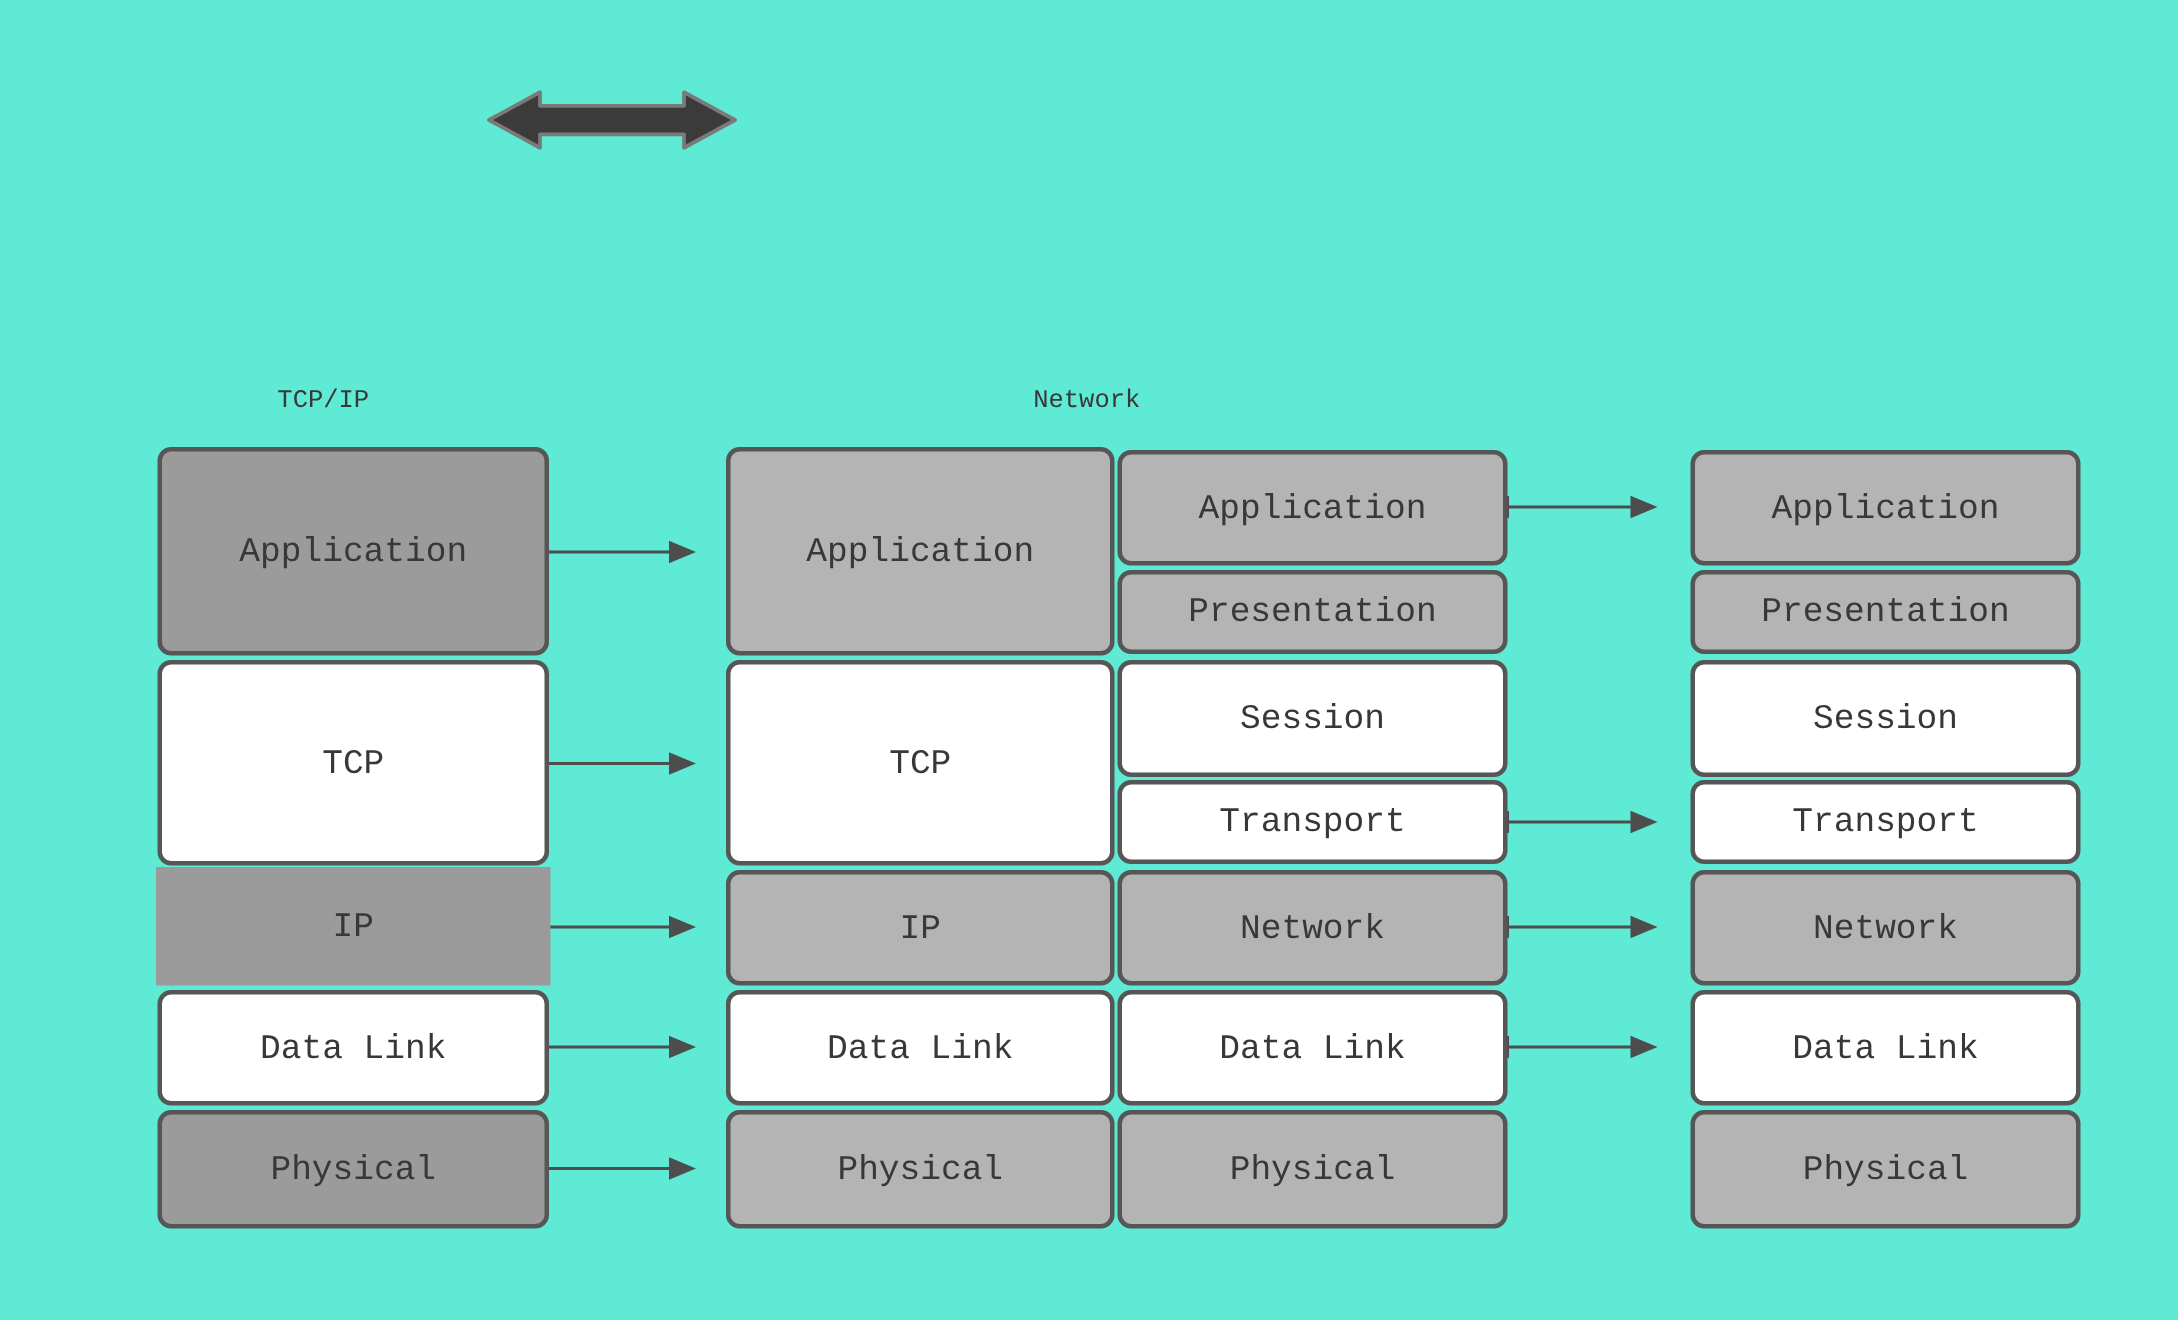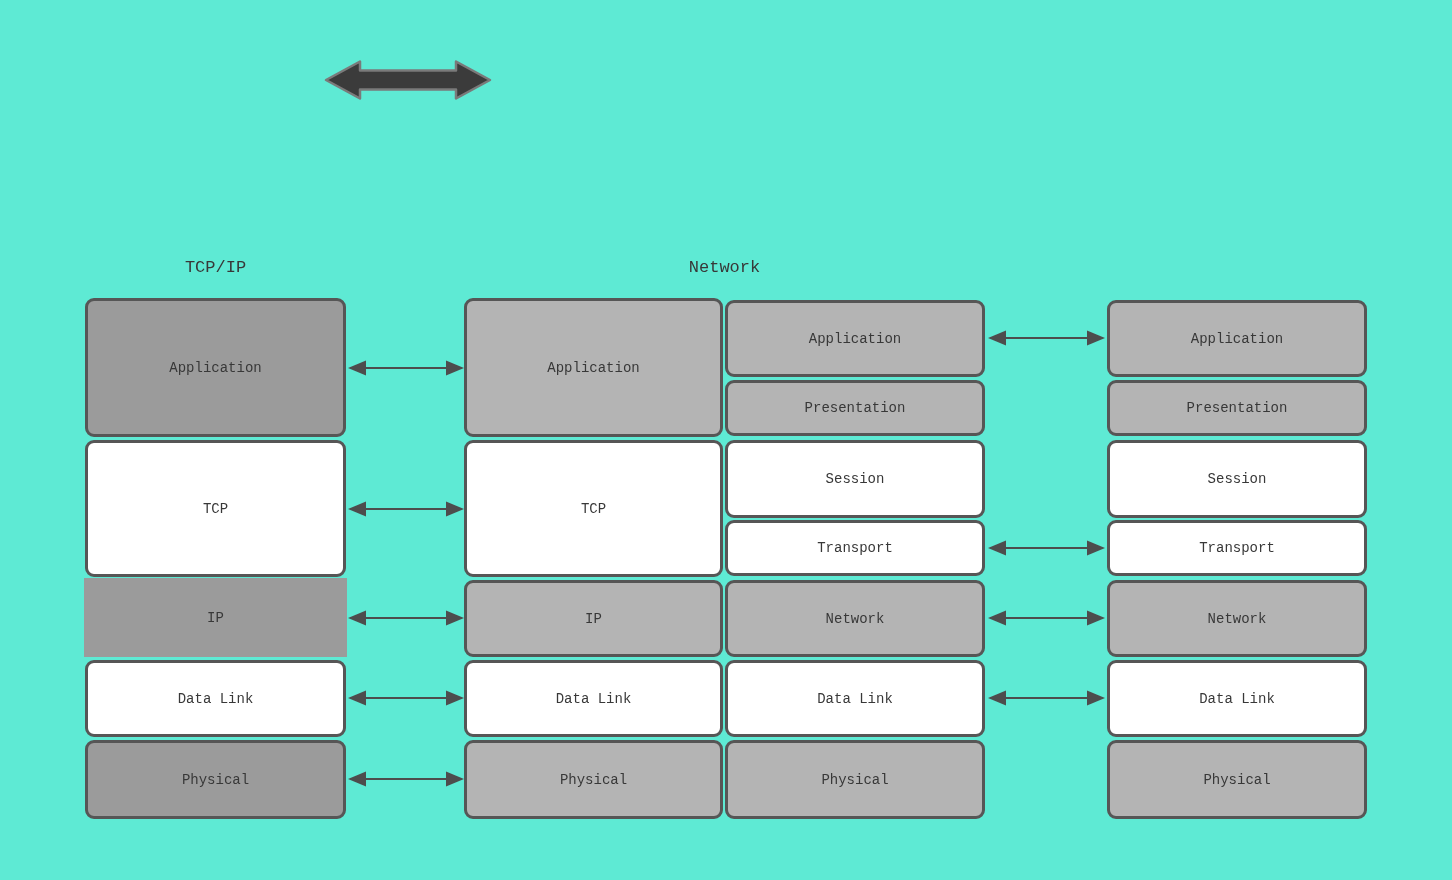--- a/index.html
+++ b/index.html
@@ -27,23 +27,24 @@
     white-space: nowrap;
   }
   .box {
     position: absolute;
     box-sizing: border-box;
     border: 3px solid #565656;
     border-radius: 9px;
     display: flex;
     align-items: center;
     justify-content: center;
-    font-size: 14px;
+    font-size: 23px;
     color: #383838;
     text-align: center;
+    margin-left: 20px;
   }
   .box.noborder { border: none; border-radius: 0; }
   .fill-dark  { background: #9b9b9b; }
   .fill-light { background: #b4b4b4; }
   .fill-white { background: #ffffff; }
   .thin-arrow line    { stroke: #4d4d4d; stroke-width: 2; }
   .thin-arrow polygon { fill: #4d4d4d; stroke: none; }
 </style>
 </head>
 <body>

